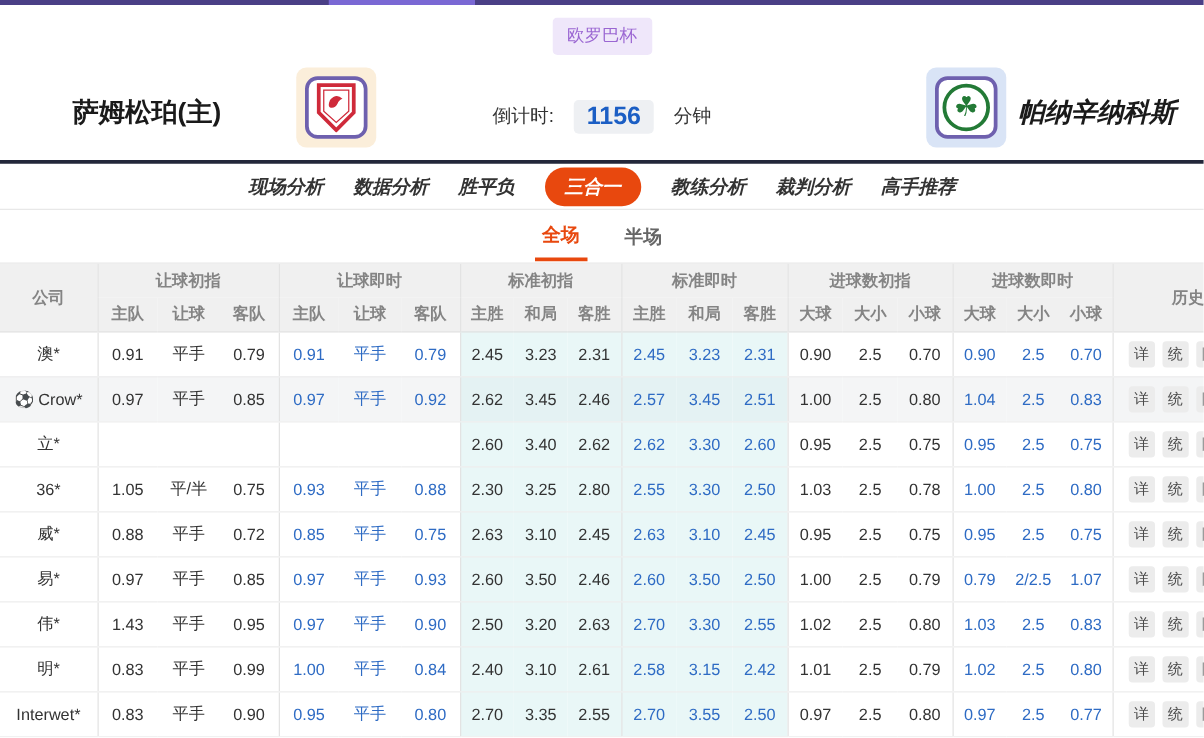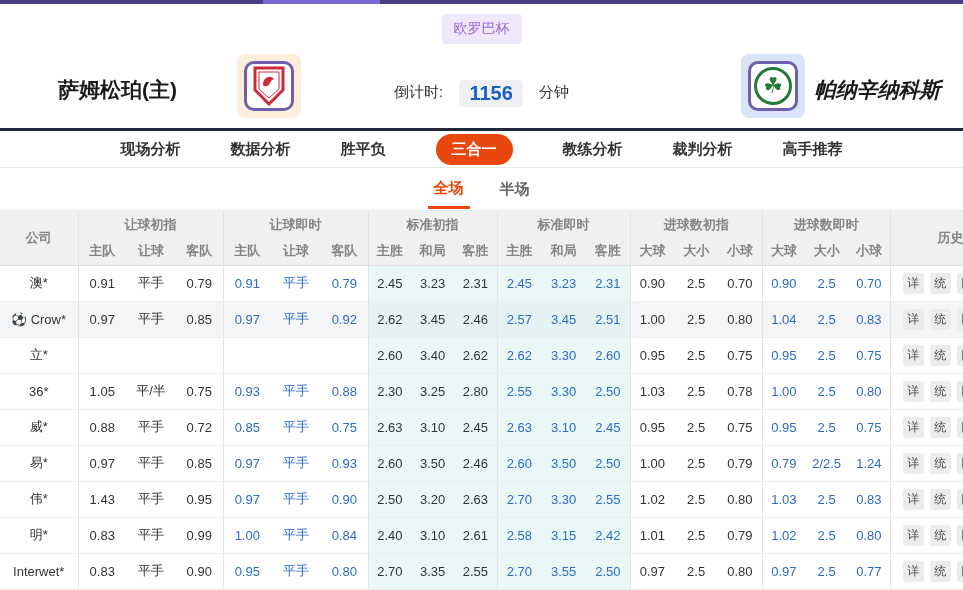--- a/index.html
+++ b/index.html
@@ -31,21 +31,21 @@
     display:flex; align-items:center; justify-content:center; }
   .clover-ring { width:38px; height:38px; border:3px solid #237a36; border-radius:50%;
     display:flex; align-items:center; justify-content:center; color:#237a36; font-size:22px; line-height:1; }
 
   .countdown { position:absolute; top:76px; left:0; right:0; text-align:center; font-size:15px; color:#333; }
   .cd-value { display:inline-block; background:#eef0f3; color:#1b5ec4; font-weight:bold; font-size:20px;
     padding:2px 10px; border-radius:4px; margin:0 12px; vertical-align:middle; }
 
   
   .nav { height:40px; border-top:3px solid #23273a; border-bottom:1px solid #e8e8e8;
-    display:flex; align-items:center; justify-content:center; gap:50px; }
+    display:flex; align-items:center; justify-content:center; gap:24px;font-style:italic; }
   .nav-item { font-size:15px; font-weight:bold; color:#333; cursor:pointer; white-space:nowrap; }
   .nav-item.active { background:#e8480e; color:#fff; border-radius:16px; padding:6px 16px; }
 
   
   .subtabs { height:42px; display:flex; align-items:center; justify-content:center; gap:24px; }
   .subtab { font-size:15px; font-weight:bold; color:#666; cursor:pointer; padding:9px 6px 8px; }
   .subtab.active { color:#e8480e; border-bottom:3px solid #e8480e; }
 
   
   .table-wrap { width:963px; overflow:hidden; border-top:1px solid #e8e8e8; }
@@ -300,21 +300,21 @@
             <td class="init cyan">3.50</td>
             <td class="init cyan">2.46</td>
             <td class="live cyan gs">2.60</td>
             <td class="live cyan">3.50</td>
             <td class="live cyan">2.50</td>
             <td class="init gs">1.00</td>
             <td class="init">2.5</td>
             <td class="init">0.79</td>
             <td class="live gs">0.79</td>
             <td class="live">2/2.5</td>
-            <td class="live">1.24</td>
+            <td class="live">1.07</td>
             <td class="hist gs"><span class="hbtn">详</span><span class="hbtn">统</span><span class="hbtn">同</span></td>
           </tr>
           <tr>
             <td class="company"><span>伟*</span></td>
             <td class="init gs">1.43</td>
             <td class="init">平手</td>
             <td class="init">0.95</td>
             <td class="live gs">0.97</td>
             <td class="live">平手</td>
             <td class="live">0.90</td>

